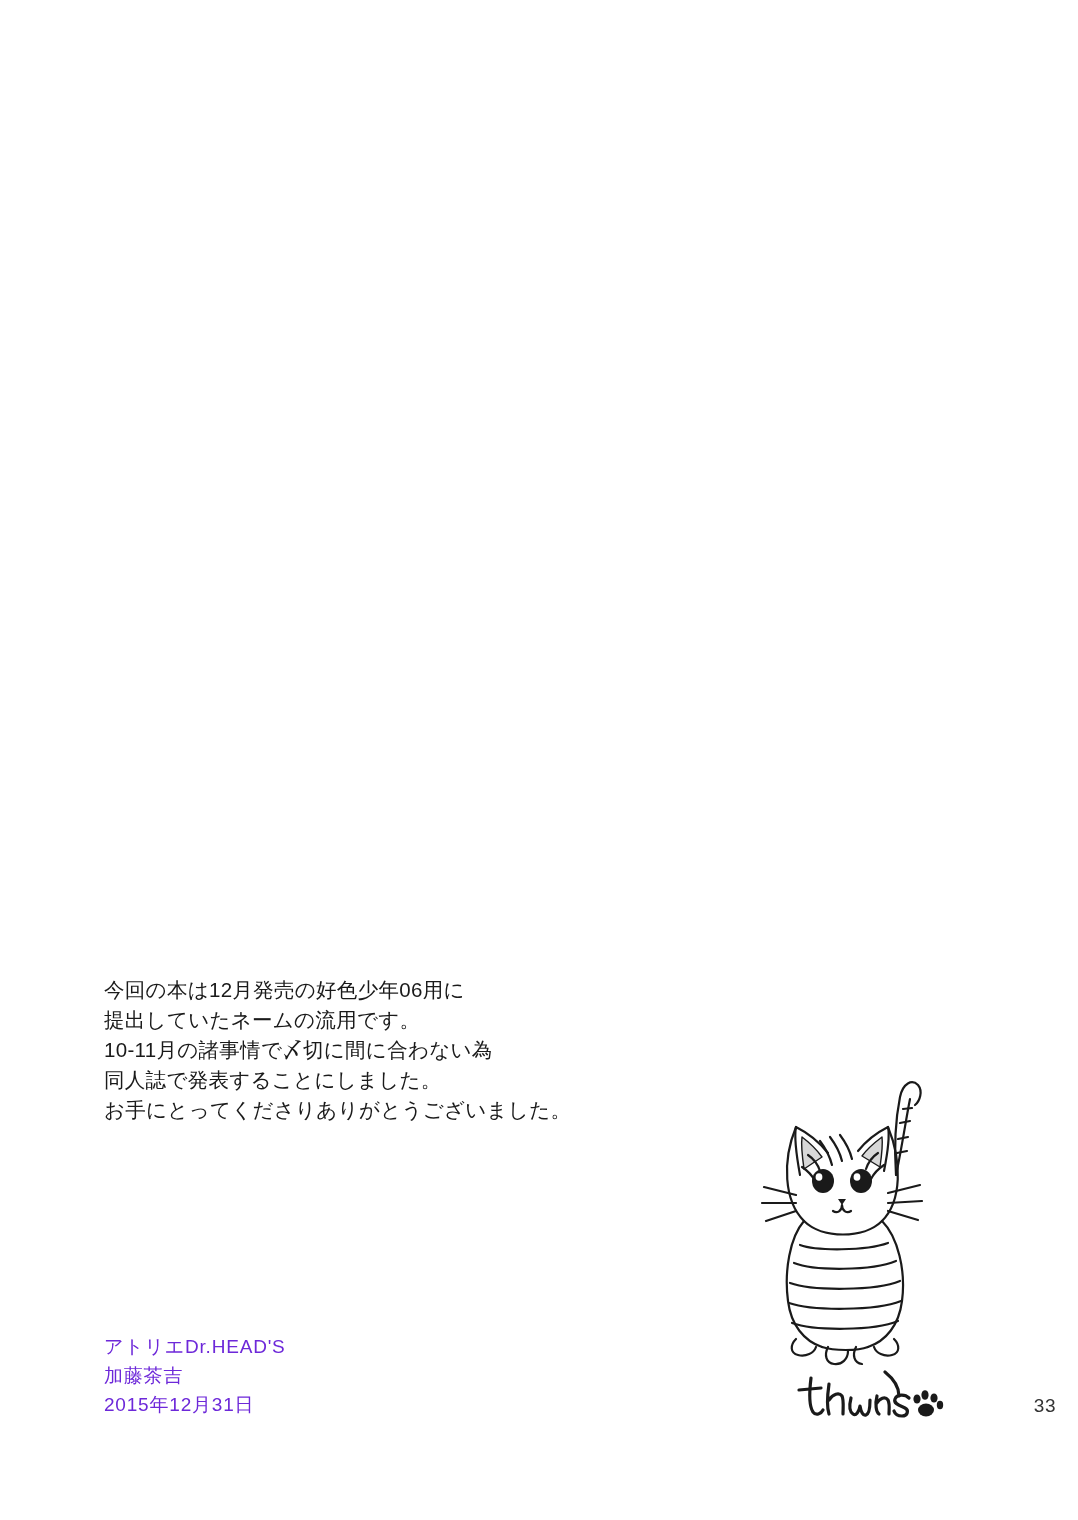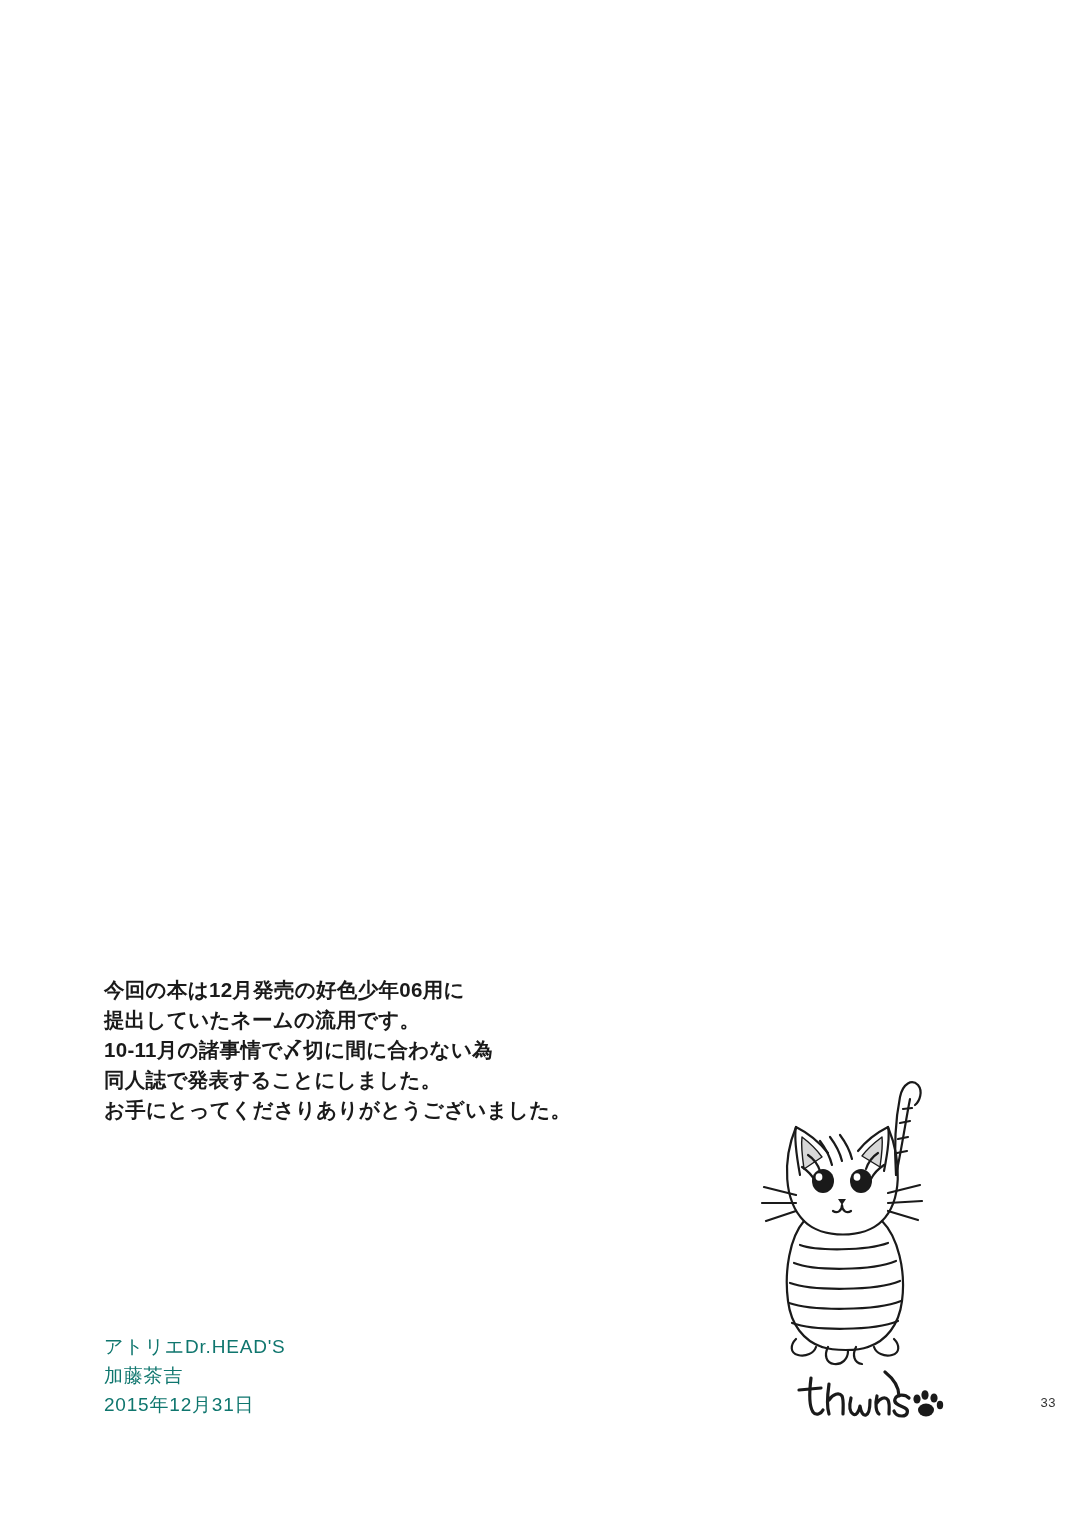--- a/index.html
+++ b/index.html
@@ -20,41 +20,40 @@
     left: 104px;
     top: 975px;
     width: 560px;
   }
   .block {
     color: #1a1a1a;
     font-size: 20.5px;
     line-height: 30px;
     letter-spacing: 0.3px;
     white-space: pre-wrap;
-    font-weight: bold;
   }
   .block-gap {
     height: 30px;
   }
   .signature {
     position: absolute;
     left: 104px;
     top: 1332px;
-    color: #0f766e;
+    color: #6d28d9;
     font-size: 19px;
     line-height: 29px;
     letter-spacing: 0.8px;
     white-space: pre-wrap;
   }
   .page-number {
     position: absolute;
     right: 22px;
     top: 1395px;
     color: #333333;
-    font-size: 13px;
+    font-size: 19px;
     letter-spacing: 0.5px;
   }
   .cat-art {
     position: absolute;
     left: 760px;
     top: 1075px;
     width: 230px;
     height: 320px;
   }
   .thanks-mark {

